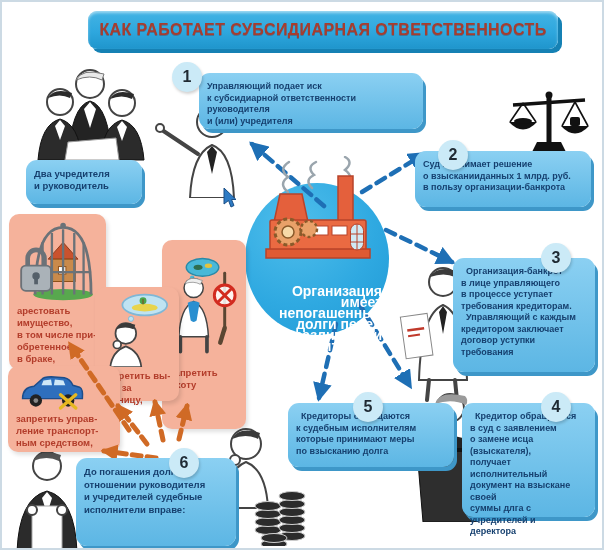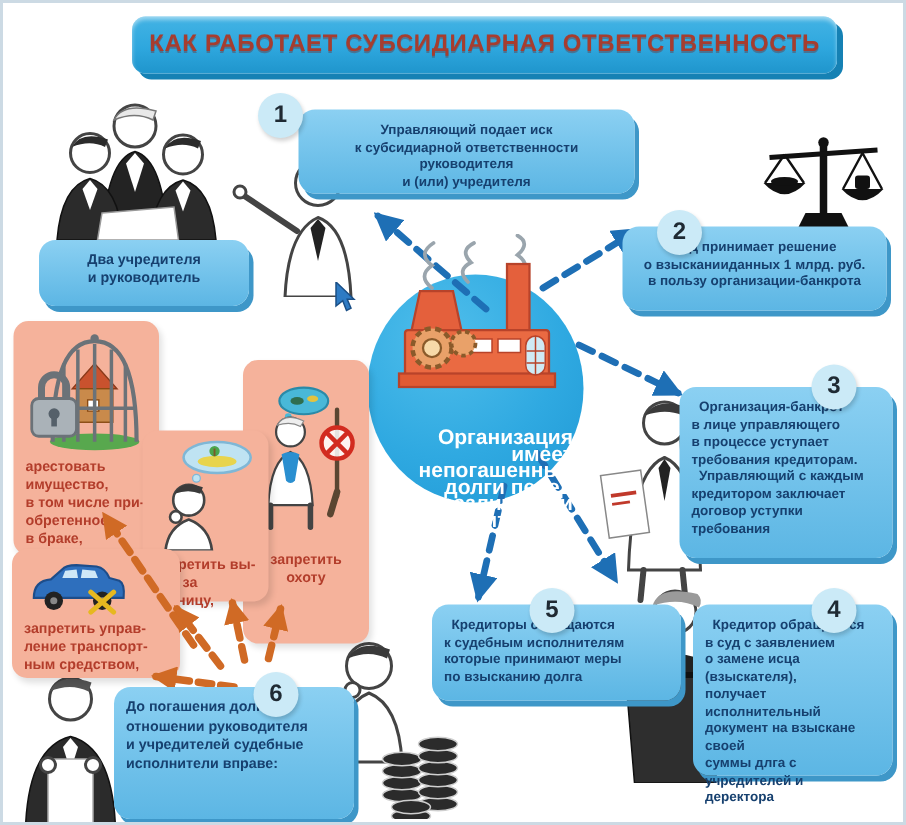--- a/index.html
+++ b/index.html
@@ -7,21 +7,21 @@
          overflow:hidden;font-family:"Liberation Sans","DejaVu Sans",sans-serif;box-sizing:border-box;}
   .abs{position:absolute;}
   .pre{white-space:pre-line;}
   .banner{background:linear-gradient(180deg,#43B3E4 0%,#2EA7DE 55%,#1F95CC 100%);
           border-radius:9px;box-shadow:4px 4px 0 #1581B4, inset 0 2px 3px rgba(255,255,255,.5);
           color:#A63D2F;font-weight:800;font-size:16px;text-align:center;line-height:38px;
           letter-spacing:.4px;z-index:4;text-shadow:0 1px 0 rgba(120,30,20,.35);}
   .stepbox{background:linear-gradient(180deg,#8BD0F2,#5CB6E4);border-radius:11px;
            box-shadow:3px 4px 0 #3E97C8;color:#16406F;font-weight:700;font-size:9px;
            line-height:11.5px;padding:8px 8px;z-index:4;box-sizing:border-box;}
-  .tc{text-align:center;}
+  .tc{}
   .numcircle{width:30px;height:30px;border-radius:50%;background:#CBEAF7;color:#1F2A33;
              font-weight:800;font-size:16px;display:flex;align-items:center;justify-content:center;
              z-index:5;box-shadow:1px 2px 3px rgba(0,0,0,.18);}
   .rbox{background:#F5B29B;border-radius:10px;color:#B33D2B;font-weight:700;font-size:9.5px;
         line-height:12px;padding:6px 8px;z-index:2;box-shadow:2px 3px 4px rgba(0,0,0,.12);
         box-sizing:border-box;}
   .centercircle{background:radial-gradient(circle at 35% 28%,#4FBEEB 0%,#2FA9E1 55%,#1F98D4 100%);
                 border-radius:50%;z-index:2;}
   .centertext{color:#fff;font-weight:700;font-size:14px;line-height:11px;text-align:right;z-index:3;}
   .fig{z-index:2;}
@@ -70,21 +70,21 @@
     <path d="M26,36 q6,-11 24,-5 l-2,5 q-10,-5 -22,0z" fill="#2b2b2b"></path>
     <path d="M16,98 Q19,62 38,57 Q57,62 60,98 Z" fill="#2b2b2b" stroke="#111"></path>
     <polygon points="38,58 33,64 38,78 43,64" fill="#fff"></polygon>
     <circle cx="100" cy="41" r="13" fill="#fff" stroke="#444" stroke-width="2"></circle>
     <path d="M88,37 q6,-11 24,-5 l-2,5 q-10,-5 -22,0z" fill="#2b2b2b"></path>
     <path d="M78,98 Q81,63 100,58 Q119,63 122,98 Z" fill="#2b2b2b" stroke="#111"></path>
     <polygon points="100,59 95,65 100,79 105,65" fill="#fff"></polygon>
     <polygon points="46,80 94,76 97,98 43,98" fill="#fff" stroke="#999"></polygon>
   </svg>
 
-  <div class="abs stepbox tc" style="left:24px;top:158px;width:140px;height:44px;font-size:9.5px;">
+  <div class="abs stepbox tc" style="left:24px;top:158px;width:116px;height:44px;font-size:9.5px;">
     <div class="pre">Два учредителя
 и руководитель</div>
   </div>
 
   <svg class="abs fig" style="left:146px;top:90px;" width="108" height="106" viewBox="0 0 108 106">
     <circle cx="64" cy="30" r="15" fill="#fff" stroke="#444" stroke-width="2"></circle>
     <path d="M50,25 q7,-13 28,-6 l-2,6 q-12,-6 -26,0z" fill="#3a3a3a"></path>
     <path d="M42,106 Q44,62 64,53 Q84,60 86,106 Z" fill="#fff" stroke="#444" stroke-width="2"></path>
     <polygon points="64,54 59,60 64,82 69,60" fill="#222"></polygon>
     <path d="M50,62 L14,38" stroke="#444" stroke-width="4" fill="none" stroke-linecap="round"></path>

